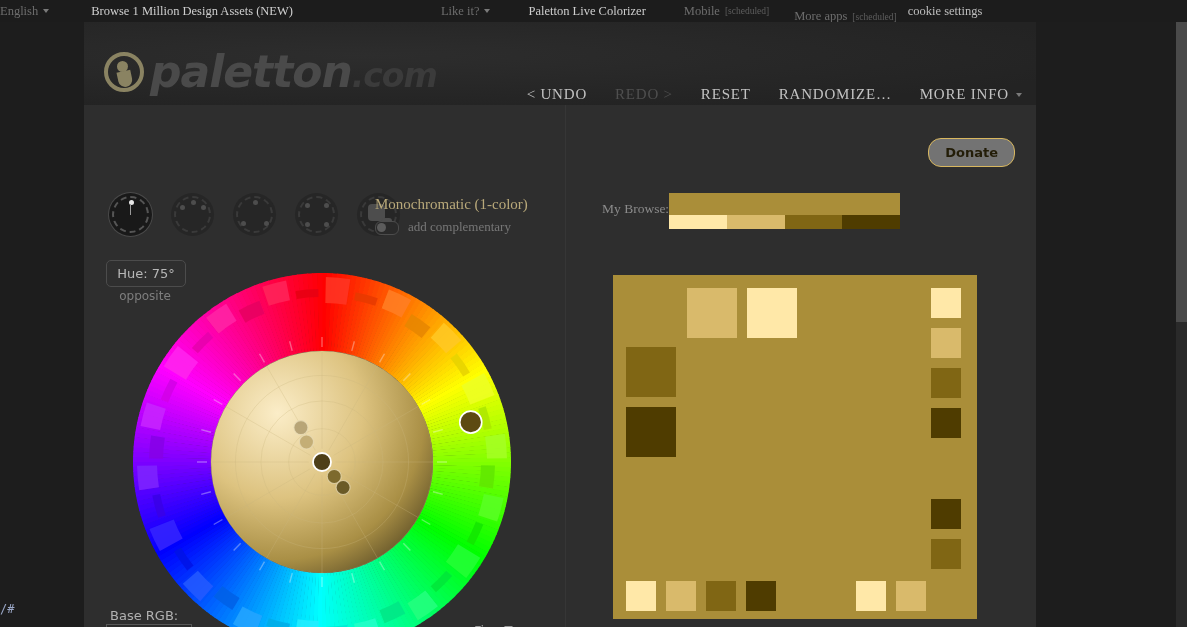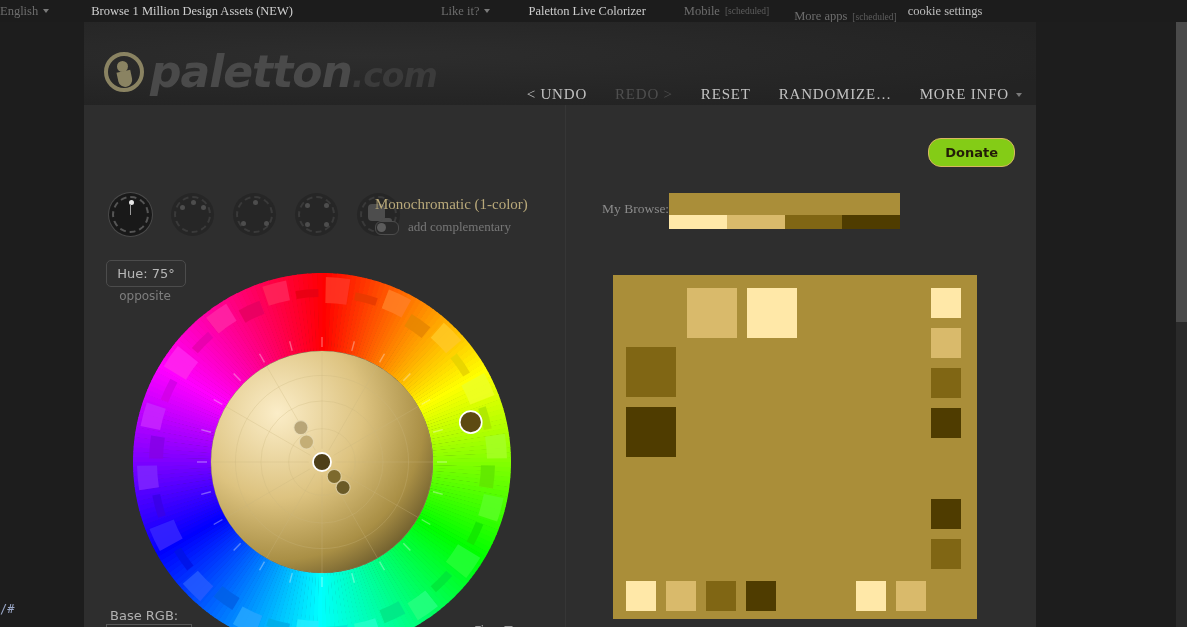--- a/index.html
+++ b/index.html
@@ -45,21 +45,21 @@
   .nav{position:absolute;right:14px;top:52px;display:flex;align-items:center;gap:28px;font-size:15px;letter-spacing:.8px;margin-top:12px;}
   .nav-item{color:#c2c2c2;white-space:nowrap;display:flex;align-items:center;gap:7px;}
   .nav-item.disabled{color:#4f4f4f;}
 
   
   .bodyarea{position:absolute;left:0;top:83px;width:952px;height:522px;background:#2e2e2e;}
   .divider-v{position:absolute;left:481px;top:0;width:1px;height:522px;background:#363636;}
 
   .donate{
     position:absolute;right:21px;top:33px;
-    background:#84cc16;color:#231d08;
+    background:#737373;color:#231d08;
     font-family:"DejaVu Sans",sans-serif;font-weight:bold;font-size:13px;
     padding:6px 16px;border-radius:13px;border:1px solid #d8b75f;
   }
 
   
   .schemes{position:absolute;left:25px;top:88px;display:flex;gap:19px;}
   .scheme{width:43px;height:43px;border-radius:50%;background:#262626;position:relative;}
   .scheme.sel{background:#191919;box-shadow:0 0 0 1px #4a4a4a;}
   .sch-dot{position:absolute;border-radius:50%;}
   .tickring{position:absolute;inset:3px;border-radius:50%;border:2px dashed #3a3a3a;}

